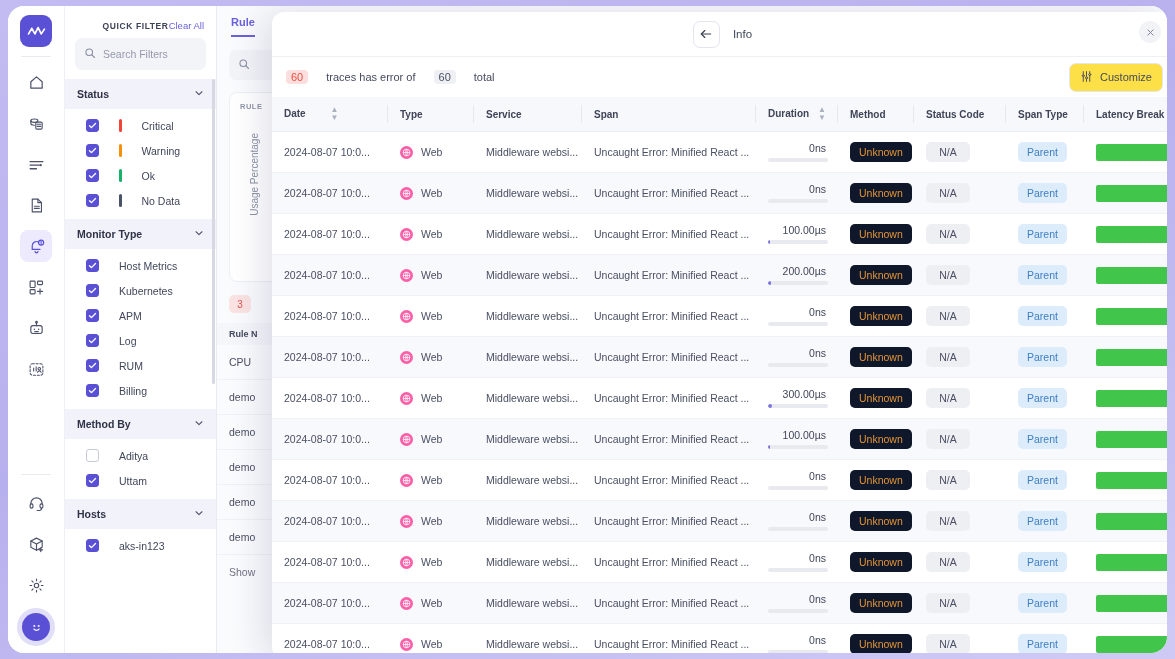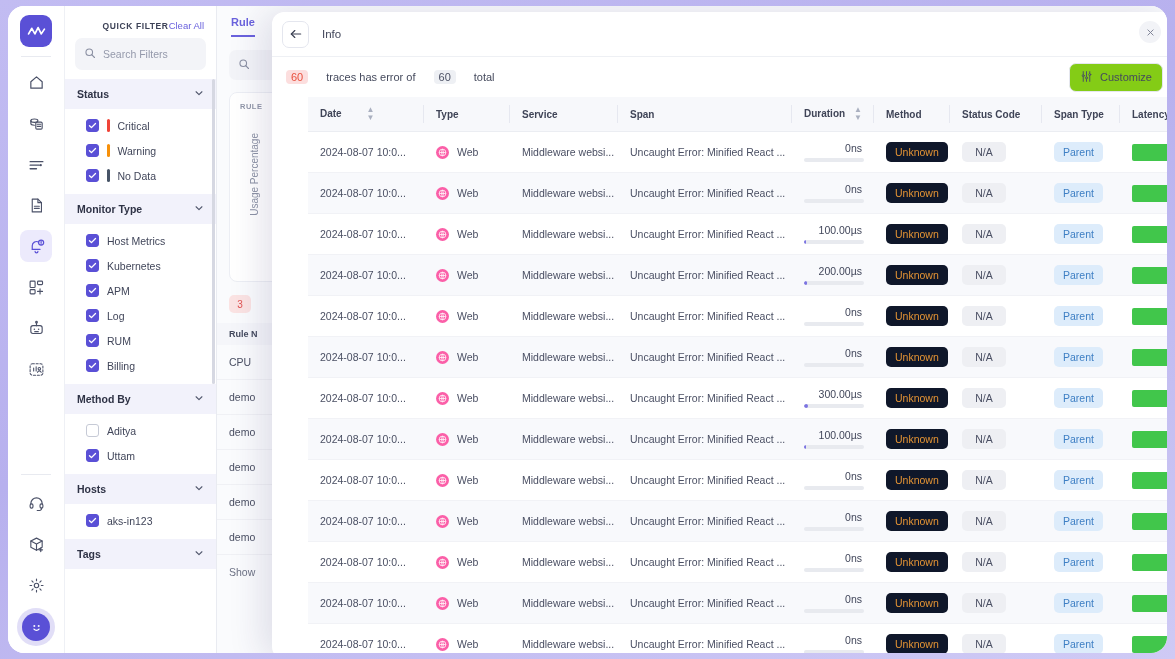--- a/index.html
+++ b/index.html
@@ -88,21 +88,21 @@
   .qf-search input::placeholder { color: #9499ab; }
   .qf-scroll { flex: 1; overflow: hidden; position: relative; }
   .qf-group-head {
     background: #f2f2fb;
     padding: 9px 12px;
     display: flex; align-items: center; justify-content: space-between;
     font-size: 10.5px; font-weight: 700; color: #2f3346;
   }
   .qf-items { padding: 4px 0 6px 0; }
   .qf-item {
-    display: flex; align-items: center; gap: 8px;
+    display: flex; align-items: center; gap: 20px;
     padding: 6px 12px 6px 21px;
     font-size: 10.5px; color: #41465a;
   }
   .cb {
     width: 13px; height: 13px; border-radius: 3px;
     background: #5a50d6; border: 1px solid #5a50d6;
     display: flex; align-items: center; justify-content: center;
     flex: 0 0 13px;
   }
   .cb.off { background: #fff; border: 1px solid #c6cad6; }
@@ -168,20 +168,21 @@
     box-shadow: -10px 0 34px rgba(40,34,90,0.13);
     overflow: hidden;
     display: flex; flex-direction: column;
   }
   .modal-head {
     height: 45px; flex: 0 0 45px;
     display: flex; align-items: center;
     padding: 0 12px 0 10px;
     border-bottom: 1px solid #eef0f4;
     position: relative;
+    justify-content: center;
   }
   .back-btn {
     width: 27px; height: 27px; border-radius: 7px;
     border: 1px solid #e4e6ee; background: #fff;
     display: flex; align-items: center; justify-content: center;
     color: #3a3f52;
   }
   .modal-title { font-size: 11.5px; color: #43485c; margin-left: 13px; }
   .close-btn {
     position: absolute; right: 14px; top: 9px;
@@ -200,25 +201,25 @@
     background: #fcdede; color: #e8503e; border-radius: 4px;
     padding: 1px 5px; font-size: 11px;
   }
   .chip-grey {
     background: #eef0f4; color: #4b5064; border-radius: 4px;
     padding: 1px 5px; font-size: 11px;
   }
   .customize-btn {
     display: flex; align-items: center; gap: 7px;
     border: 1px solid #e5e7ef; border-radius: 7px;
-    padding: 6px 10px; font-size: 11px; color: #454a5d; background: #84cc16;
+    padding: 6px 10px; font-size: 11px; color: #454a5d; background: #fde047;
   }
 
   
-  .tbl-wrap { flex: 1; overflow: hidden; position: relative; margin-left: 36px; }
+  .tbl-wrap { flex: 1; overflow: hidden; position: relative; }
   table.traces { border-collapse: collapse; width: 965px; table-layout: fixed; }
   table.traces thead th {
     background: #f7f8fb;
     font-size: 10px; font-weight: 700; color: #3f4457;
     text-align: left; padding: 9px 0 9px 12px;
     border-bottom: 1px solid #ebedf2;
     position: relative;
     white-space: nowrap;
   }
   table.traces thead th .divider {
@@ -420,20 +421,29 @@
               </span>
             <span class="statusbar" style="background:#f79009"></span>
             <span>Warning</span>
           </div>
           <div class="qf-item">
             <span class="cb">
                 <svg width="9" height="9" viewBox="0 0 24 24" fill="none" stroke="#fff" stroke-width="3.6" stroke-linecap="round" stroke-linejoin="round">
                   <path d="M4 12.5l5.2 5.2L20 6.8"></path>
                 </svg>
               </span>
+            <span class="statusbar" style="background:#17b26a"></span>
+            <span>Ok</span>
+          </div>
+          <div class="qf-item">
+            <span class="cb">
+                <svg width="9" height="9" viewBox="0 0 24 24" fill="none" stroke="#fff" stroke-width="3.6" stroke-linecap="round" stroke-linejoin="round">
+                  <path d="M4 12.5l5.2 5.2L20 6.8"></path>
+                </svg>
+              </span>
             <span class="statusbar" style="background:#475467"></span>
             <span>No Data</span>
           </div>
         </div>
       </div>
 
       <div>
         <div class="qf-group-head">
           <span>Monitor Type</span>
           <span>
@@ -533,31 +543,20 @@
             <span class="cb">
                 <svg width="9" height="9" viewBox="0 0 24 24" fill="none" stroke="#fff" stroke-width="3.6" stroke-linecap="round" stroke-linejoin="round">
                   <path d="M4 12.5l5.2 5.2L20 6.8"></path>
                 </svg>
               </span>
             <span>aks-in123</span>
           </div>
         </div>
       </div>
 
-      <div>
-        <div class="qf-group-head">
-          <span>Tags</span>
-          <span>
-            <svg width="10" height="10" viewBox="0 0 24 24" fill="none" stroke="#50566b" stroke-width="2.6" stroke-linecap="round" stroke-linejoin="round">
-                <path d="M5 9l7 7 7-7"></path>
-              </svg>
-          </span>
-        </div>
-        <div class="qf-items" style="height:10px"></div>
-      </div>
 
       <div class="qf-scrollbar"></div>
     </div>
   </div>
 
   <div id="bg-content">
     <div class="bg-tabs">
       <div class="bg-tab">Rule</div>
     </div>
     <div class="bg-searchbox">

